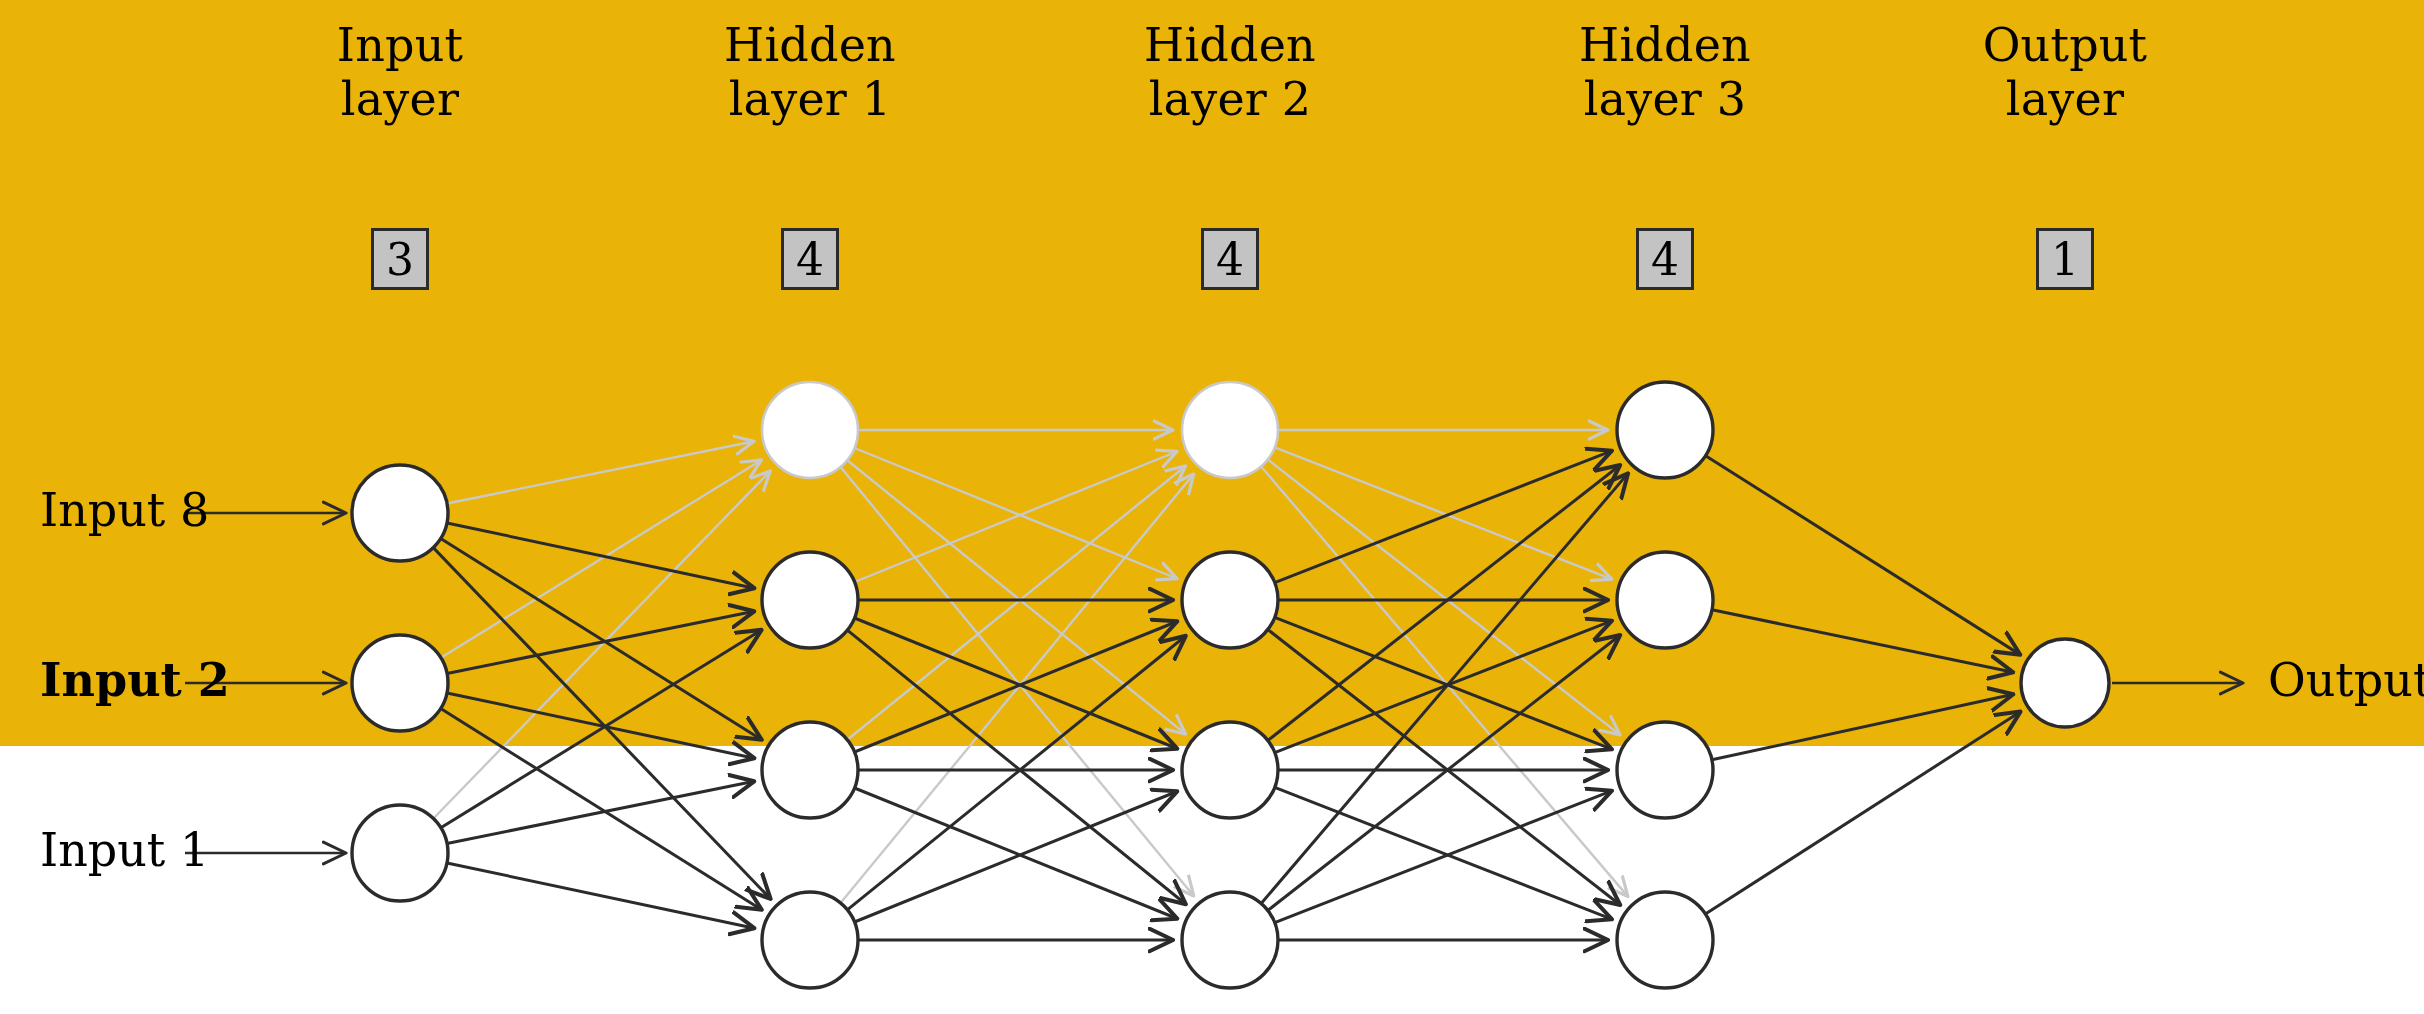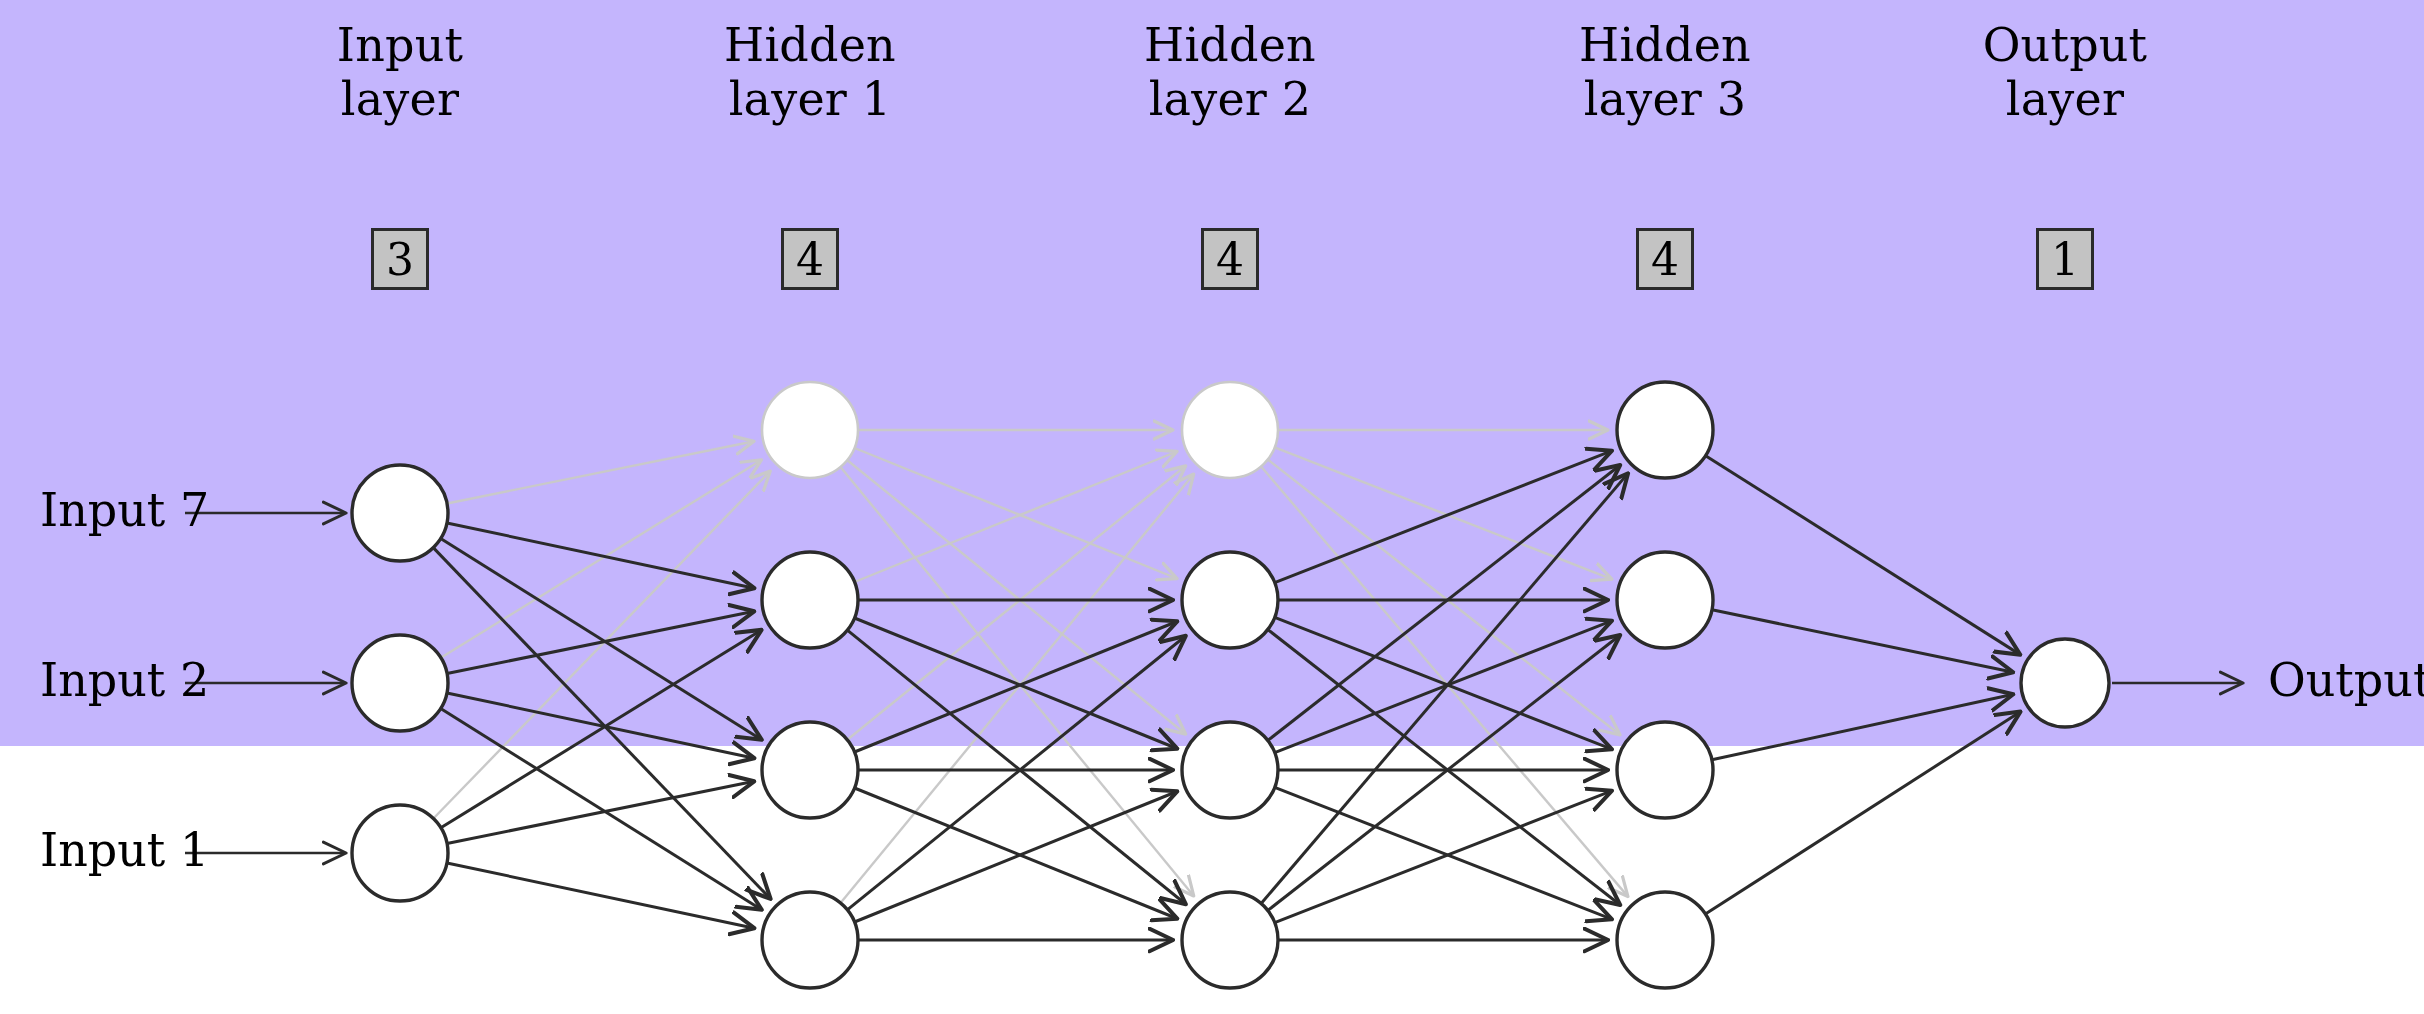--- a/index.html
+++ b/index.html
@@ -10,21 +10,21 @@
   body {
     width: 2424px;
     height: 1014px;
     font-family: "DejaVu Serif", "Liberation Serif", serif;
     overflow: hidden;
   }
   #stage {
     position: relative;
     width: 2424px;
     height: 746px;
-    background: #c4b5fd;
+    background: #eab308;
   }
   #net-svg {
     position: absolute;
     top: 0;
     left: 0;
     width: 2424px;
     height: 1014px;
   }
   .layer-title {
     position: absolute;
@@ -162,18 +162,18 @@
 layer 3</div>
   <div class="layer-title" id="title-4" style="left: 1885px; width: 360px; top: 18px;">Output
 layer</div>
 
   <div class="count-badge" id="badge-0" style="left: 371px; top: 228px; width: 58px; height: 62px;">3</div>
   <div class="count-badge" id="badge-1" style="left: 781px; top: 228px; width: 58px; height: 62px;">4</div>
   <div class="count-badge" id="badge-2" style="left: 1201px; top: 228px; width: 58px; height: 62px;">4</div>
   <div class="count-badge" id="badge-3" style="left: 1636px; top: 228px; width: 58px; height: 62px;">4</div>
   <div class="count-badge" id="badge-4" style="left: 2036px; top: 228px; width: 58px; height: 62px;">1</div>
 
-  <div class="io-label" id="in-label-0" style="left: 40px; top: 483px;">Input 7</div>
-  <div class="io-label" id="in-label-1" style="left: 40px; top: 653px;">Input 2</div>
+  <div class="io-label" id="in-label-0" style="left: 40px; top: 483px;">Input 8</div>
+  <div class="io-label" id="in-label-1" style="left: 40px; top: 653px; font-weight: bold;">Input 2</div>
   <div class="io-label" id="in-label-2" style="left: 40px; top: 823px;">Input 1</div>
   <div class="io-label" id="out-label" style="left: 2268px; top: 653px;">Output</div>
 
 </div>
 
 </body></html>

